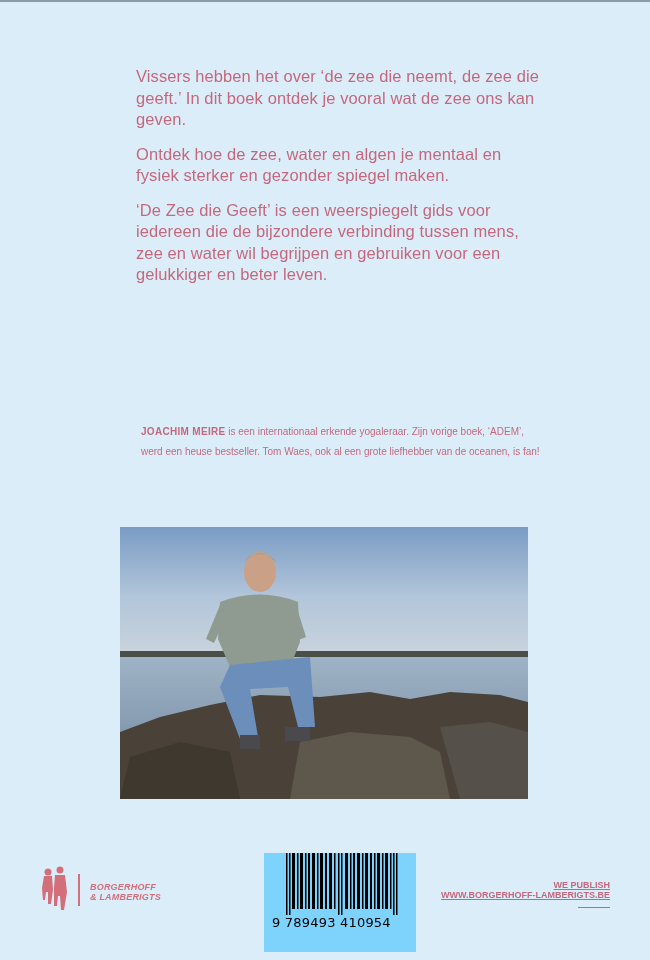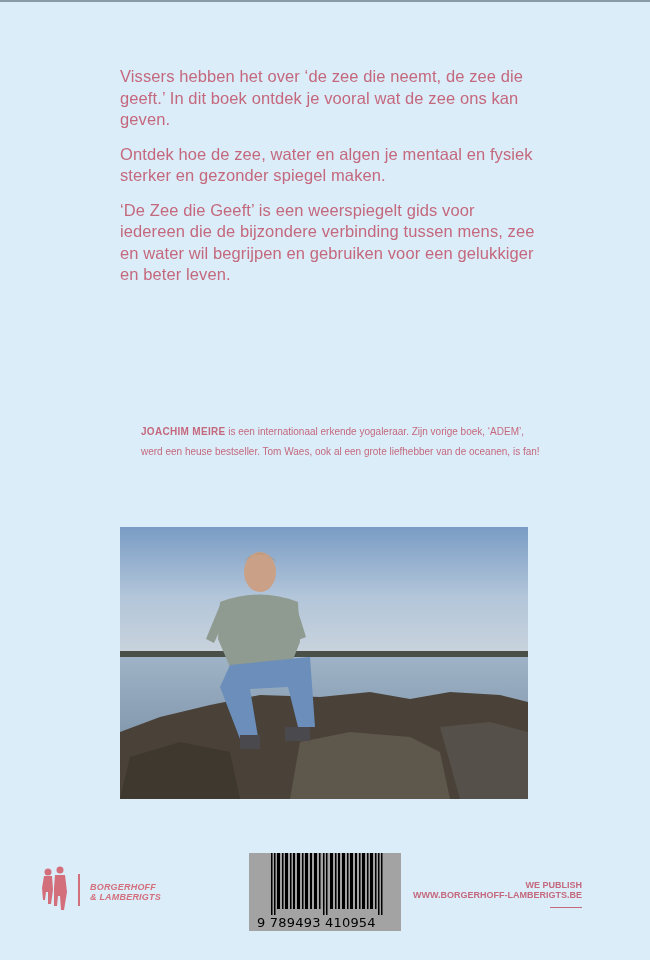--- a/index.html
+++ b/index.html
@@ -5,30 +5,30 @@
     html, body { margin: 0; padding: 0; }
     body {
       width: 650px; height: 960px; overflow: hidden;
       background: #dcedfa;
       position: relative;
       font-family: "Liberation Sans", "DejaVu Sans", sans-serif;
       color: #c4697d;
     }
     .topline { position: absolute; left: 0; top: 0; width: 650px; height: 2px; background: #8a9aa6; }
     .blurb { position: absolute; left: 120px; top: 66px; width: 420px; }
-    .blurb p { margin: 0 0 13px 0; font-size: 16.5px; line-height: 21.5px; letter-spacing: 0.1px; }
+    .blurb p { margin: 0 0 13px 16px; font-size: 16.5px; line-height: 21.5px; letter-spacing: 0.1px; }
     .bio { position: absolute; left: 141px; top: 422px; width: 400px; font-size: 10px; line-height: 20px; }
     .bio b { font-weight: bold; letter-spacing: 0.3px; }
     .photo { position: absolute; left: 120px; top: 527px; width: 408px; height: 272px; overflow: hidden; }
     .logo { position: absolute; left: 40px; top: 870px; width: 140px; height: 50px; font-style: italic; }
     .logo .sep { position: absolute; left: 38px; top: 4px; width: 1.5px; height: 32px; background: #d36f7b; }
     .logo .name { position: absolute; left: 50px; top: 12px; font-size: 9px; font-weight: bold; line-height: 10px; color: #d36f7b; letter-spacing: 0.2px; }
-    .barcode { position: absolute; left: 249px; top: 853px; width: 152px; height: 78px; background: #a3a3a3; }
+    .barcode { position: absolute; left: 264px; top: 853px; width: 152px; height: 99px; background: #7dd3fc; }
     .barcode .digits { position: absolute; left: 8px; top: 62px; font-family: "DejaVu Sans", sans-serif; font-size: 13px; color: #000; letter-spacing: 0.2px; }
-    .publish { position: absolute; right: 68px; top: 880px; text-align: right; font-size: 9px; font-weight: bold; line-height: 10px; color: #c4697d; }
+    .publish { position: absolute; right: 40px; top: 880px; text-align: right; font-size: 9px; font-weight: bold; line-height: 10px; color: #c4697d; text-decoration: underline; }
     .publish .ul { display: inline-block; width: 32px; height: 1.5px; background: #c4697d; margin-top: 5px; }
   </style>
 </head>
 <body>
 
 <div class="topline"></div>
 
 <div class="blurb">
   <p>Vissers hebben het over ‘de zee die neemt, de zee die geeft.’ In dit boek ontdek je vooral wat de zee ons kan geven.</p>
   <p>Ontdek hoe de zee, water en algen je mentaal en fysiek sterker en gezonder spiegel maken.</p>

